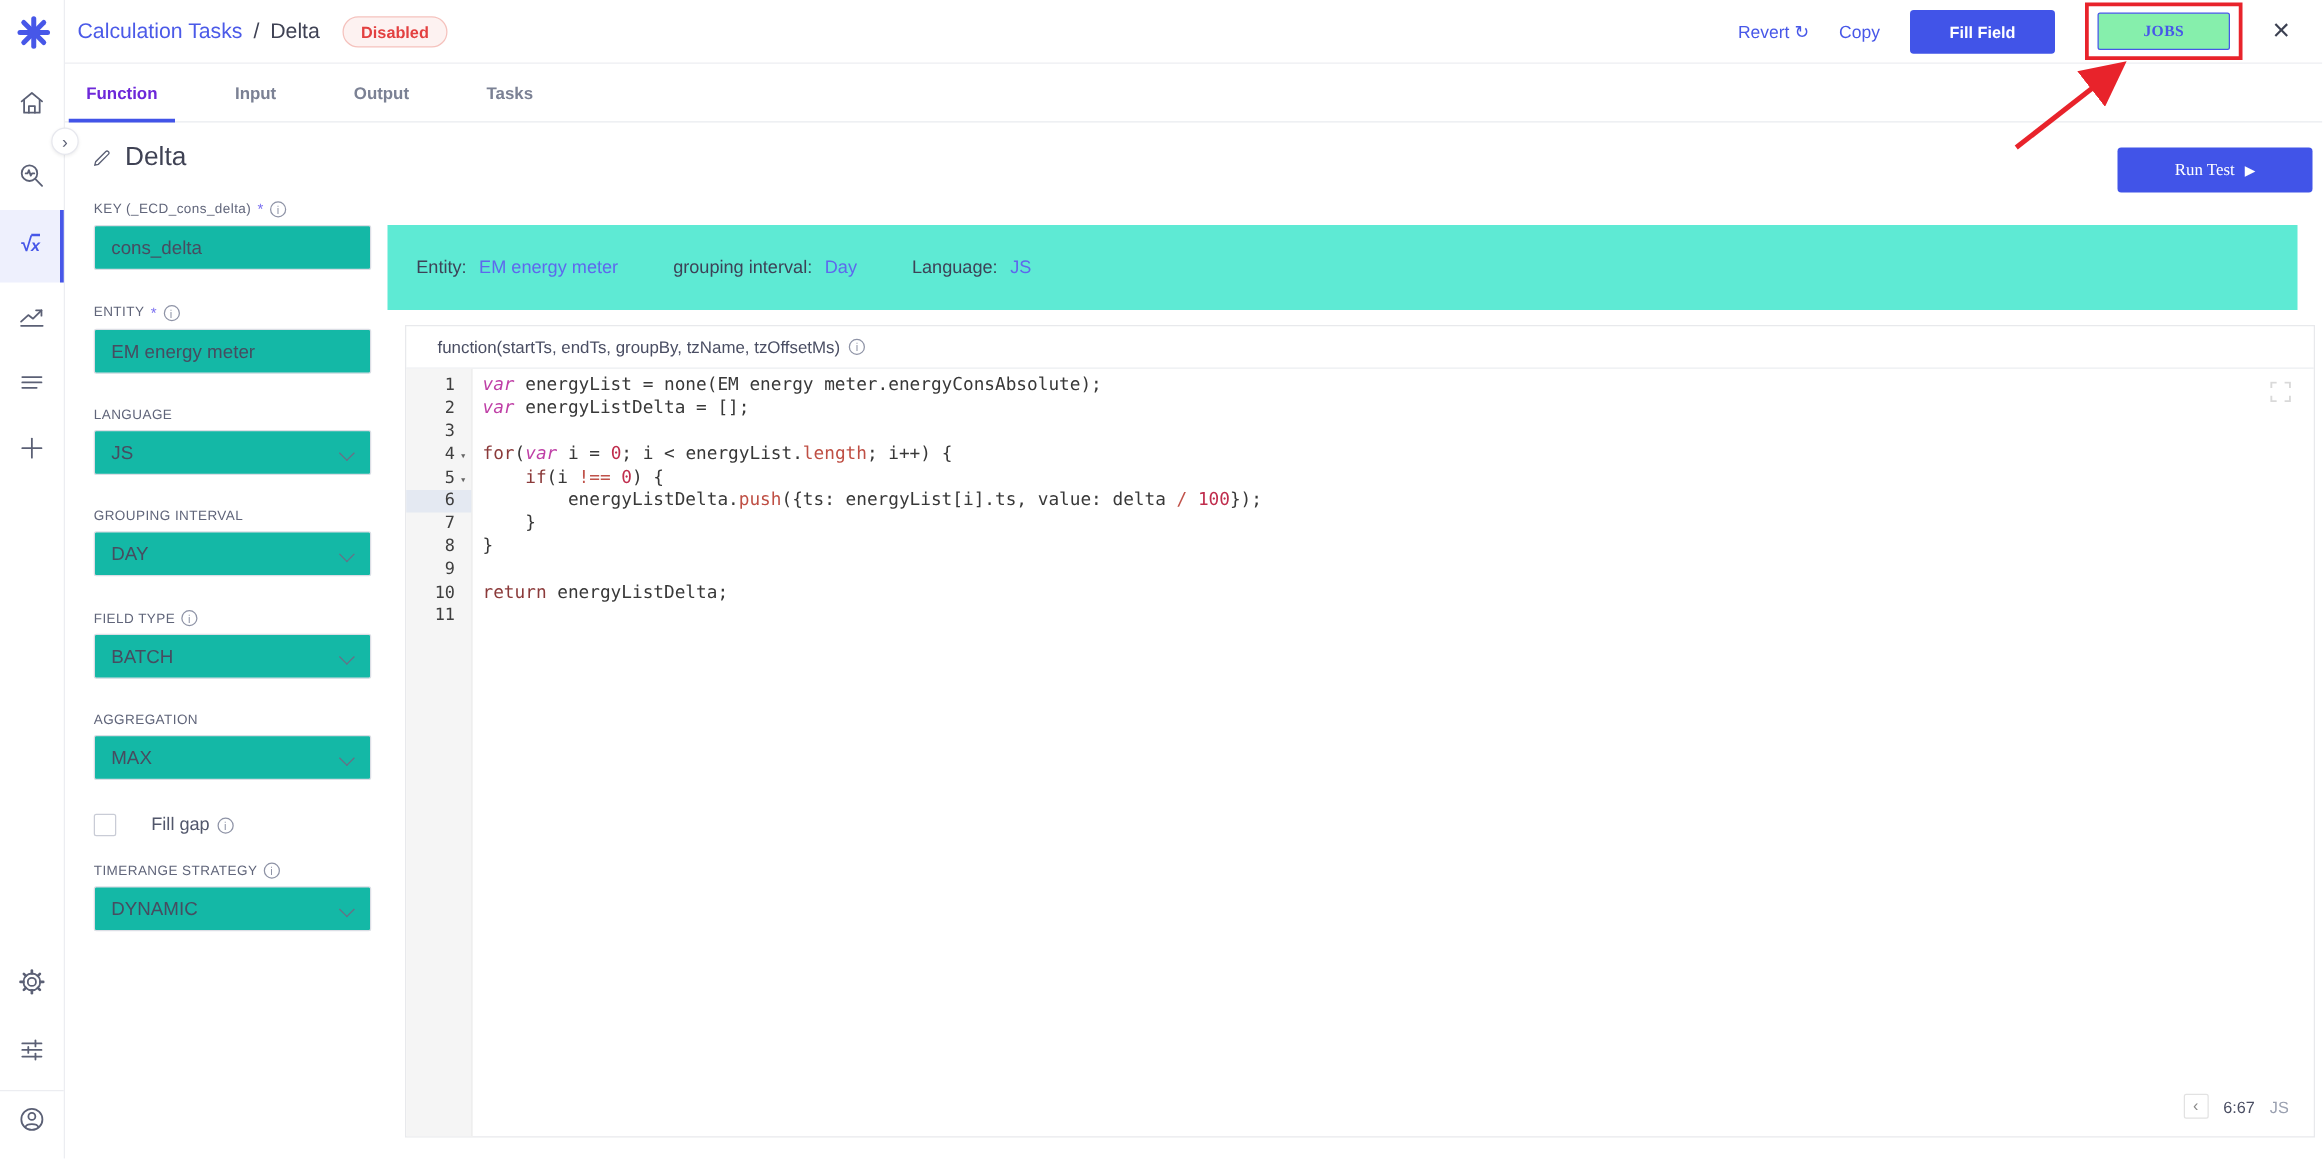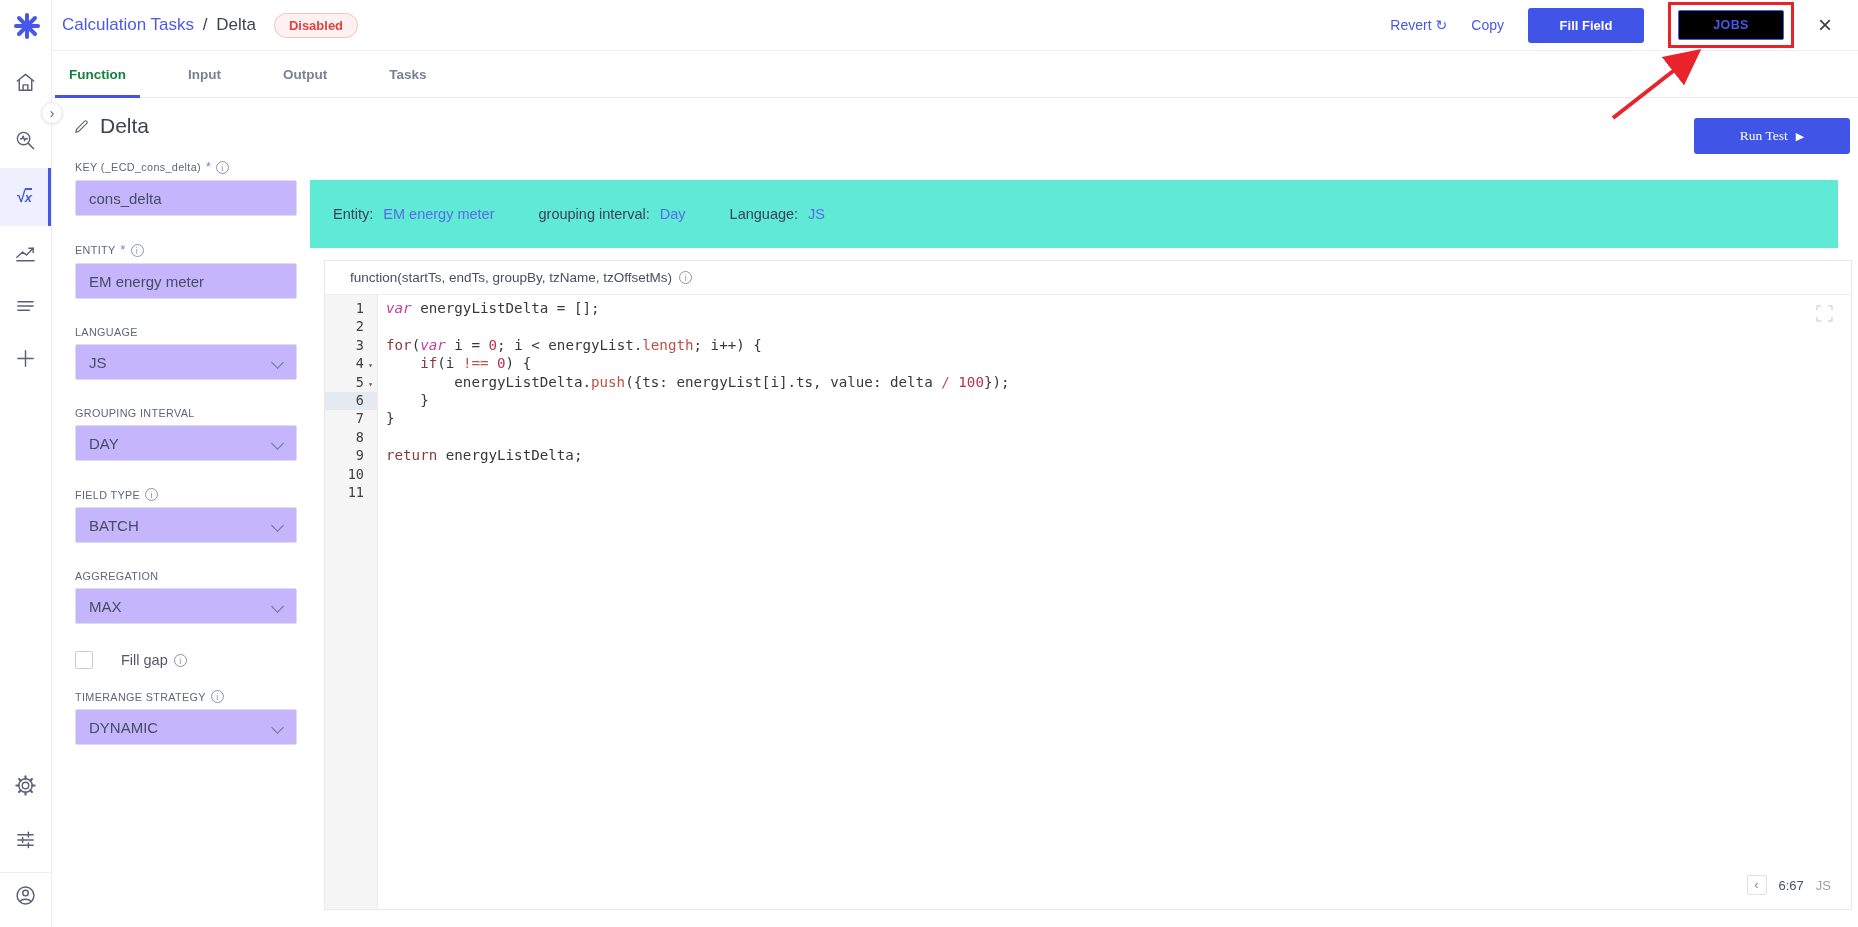--- a/index.html
+++ b/index.html
@@ -22,40 +22,40 @@
   .breadcrumb { margin-left:10px; font-size:17px; }
   .breadcrumb .link { color:#4b5ae8; cursor:pointer; }
   .breadcrumb .sep { color:#3f4254; margin:0 4px; }
   .breadcrumb .cur { color:#3f4254; }
   .badge-disabled { margin-left:18px; font-size:13px; font-weight:bold; color:#e34040; background:#fdf2f1; border:1px solid #f5c2bd; border-radius:16px; padding:4px 14px; }
   .header-right { margin-left:auto; margin-right:26px; display:flex; align-items:center; gap:24px; }
   .hlink { color:#4757e8; font-size:14px; cursor:pointer; }
   .hlink .ric { font-size:14px; margin-left:4px; }
   .btn-save { width:116px; height:35px; background:#4154e8; color:#fff; border:none; border-radius:3px; font-size:13px; font-weight:bold; font-family:inherit; cursor:pointer; }
   .jobs-annotation { border:3px solid #e8232b; padding:5px 7px; }
-  .btn-jobs { width:106px; height:30px; background:#000000; color:#4757e8; border:1px solid #4757e8; border-radius:2px; font-size:12.5px; font-weight:bold; font-family:Liberation Sans, sans-serif; letter-spacing:.3px; cursor:pointer; }
+  .btn-jobs { width:106px; height:30px; background:#86efac; color:#4757e8; border:1px solid #4757e8; border-radius:2px; font-size:12.5px; font-weight:bold; font-family:Liberation Serif, serif; letter-spacing:.3px; cursor:pointer; }
   .btn-close { font-size:24px; color:#3c4152; line-height:1; cursor:pointer; background:none; border:none; font-family:inherit; }
 
   
   .tabs { position:absolute; left:52px; top:51px; right:0; height:47px; border-bottom:1px solid #e9ebef; display:flex; align-items:center; padding-left:3px; gap:34px; background:#fff; z-index:4; }
   .tab { position:relative; height:100%; display:flex; align-items:center; padding:0 14px; font-size:13.5px; color:#7b8194; font-weight:bold; cursor:pointer; }
-  .tab.active { color:#15803d; }
+  .tab.active { color:#6d28d9; }
   .tab.active::after { content:""; position:absolute; left:0; right:0; bottom:-1px; height:3px; background:#4254e8; }
 
   
   .formpanel { position:absolute; left:52px; top:98px; width:258px; bottom:0; background:#fff; }
   .form-title { display:flex; align-items:center; gap:10px; margin:16px 0 22px 21px; }
   .form-title svg { width:17px; height:17px; stroke:#5b6075; fill:none; stroke-width:1.5; }
   .form-title .t { font-size:21px; color:#3f4254; }
   .field { margin:0 0 27px 23px; width:222px; }
   .flabel { display:flex; align-items:center; gap:5px; font-size:10.8px; color:#60657a; letter-spacing:.35px; margin-bottom:6px; }
   .req { color:#7a6ff0; font-size:12px; }
   .info { display:inline-block; width:13px; height:13px; border:1px solid #8e93a6; border-radius:50%; color:#8e93a6; font-size:9px; line-height:12px; text-align:center; cursor:pointer; }
   .info::before { content:"i"; }
-  .fbox { width:222px; height:36px; border:1px solid #dcdee5; border-radius:2px; background:#c4b5fd; font-size:15px; color:#474c60; padding:0 30px 0 13px; font-family:inherit; display:flex; align-items:center; }
+  .fbox { width:222px; height:36px; border:1px solid #dcdee5; border-radius:2px; background:#14b8a6; font-size:15px; color:#474c60; padding:0 30px 0 13px; font-family:inherit; display:flex; align-items:center; }
   input.fbox { padding-right:13px; }
   .select { position:relative; cursor:pointer; }
   .select::after { content:""; position:absolute; right:14px; top:13px; width:8px; height:8px; border-right:1.6px solid #6a6f85; border-bottom:1.6px solid #6a6f85; transform:rotate(45deg); }
   .chk-row { display:flex; align-items:center; gap:28px; margin:0 0 21px 23px; }
   .chk { width:18px; height:18px; border:1px solid #c9ccd6; border-radius:2px; background:#fff; cursor:pointer; }
   .chk-label { font-size:14.5px; color:#52576b; display:flex; align-items:center; gap:6px; }
 
   
   .btn-runtest { position:absolute; left:1694px; top:118px; width:156px; height:36px; background:#4154e8; color:#fff; border:none; border-radius:3px; font-size:13.5px; font-family:Liberation Serif, serif; cursor:pointer; display:flex; align-items:center; justify-content:center; gap:8px; }
   .btn-runtest .play { font-size:11px; }
@@ -318,20 +318,21 @@
           <div class="gutter-cell"><span>4</span><span class="fold">▾</span></div>
           <div class="gutter-cell"><span>5</span><span class="fold">▾</span></div>
           <div class="gutter-cell active"><span>6</span><span class="fold"></span></div>
           <div class="gutter-cell"><span>7</span><span class="fold"></span></div>
           <div class="gutter-cell"><span>8</span><span class="fold"></span></div>
           <div class="gutter-cell"><span>9</span><span class="fold"></span></div>
           <div class="gutter-cell"><span>10</span><span class="fold"></span></div>
           <div class="gutter-cell"><span>11</span><span class="fold"></span></div>
         </div>
       <div class="code" id="code">
+          <div class="code-line"><span class="line-text"><span class="tk-k">var</span><span> energyList = none(EM energy meter.energyConsAbsolute);</span></span></div>
           <div class="code-line"><span class="line-text"><span class="tk-k">var</span><span> energyListDelta = [];</span></span></div>
           <div class="code-line"><span class="line-text"></span></div>
           <div class="code-line"><span class="line-text"><span class="tk-kw">for</span><span>(</span><span class="tk-k">var</span><span> i = </span><span class="tk-n">0</span><span>; i &lt; energyList.</span><span class="tk-p">length</span><span>; i++) {</span></span></div>
           <div class="code-line"><span class="line-text"><span>    </span><span class="tk-kw">if</span><span>(i </span><span class="tk-o">!==</span><span> </span><span class="tk-n">0</span><span>) {</span></span></div>
           <div class="code-line"><span class="line-text"><span>        energyListDelta.</span><span class="tk-p">push</span><span>({ts: energyList[i].ts, value: delta </span><span class="tk-o">/</span><span> </span><span class="tk-n">100</span><span>});</span></span></div>
           <div class="code-line"><span class="line-text"><span>    }</span></span></div>
           <div class="code-line"><span class="line-text"><span>}</span></span></div>
           <div class="code-line"><span class="line-text"></span></div>
           <div class="code-line"><span class="line-text"><span class="tk-kw">return</span><span> energyListDelta;</span></span></div>
         </div>

